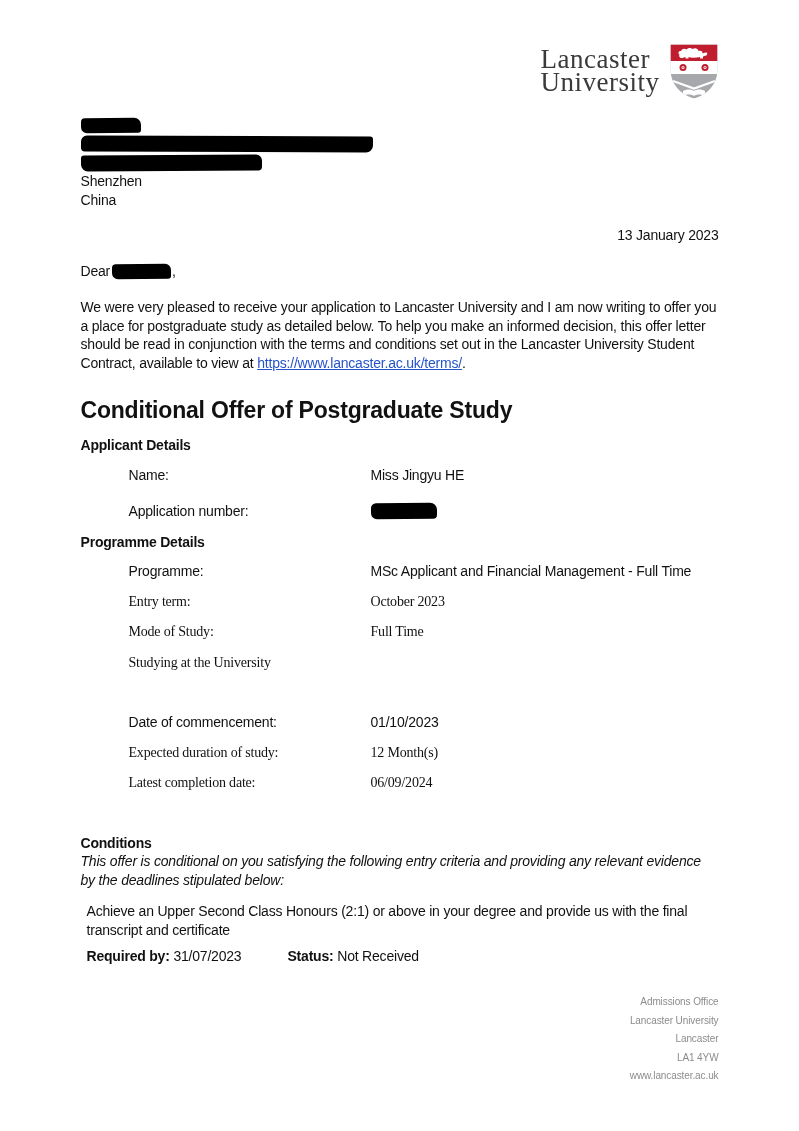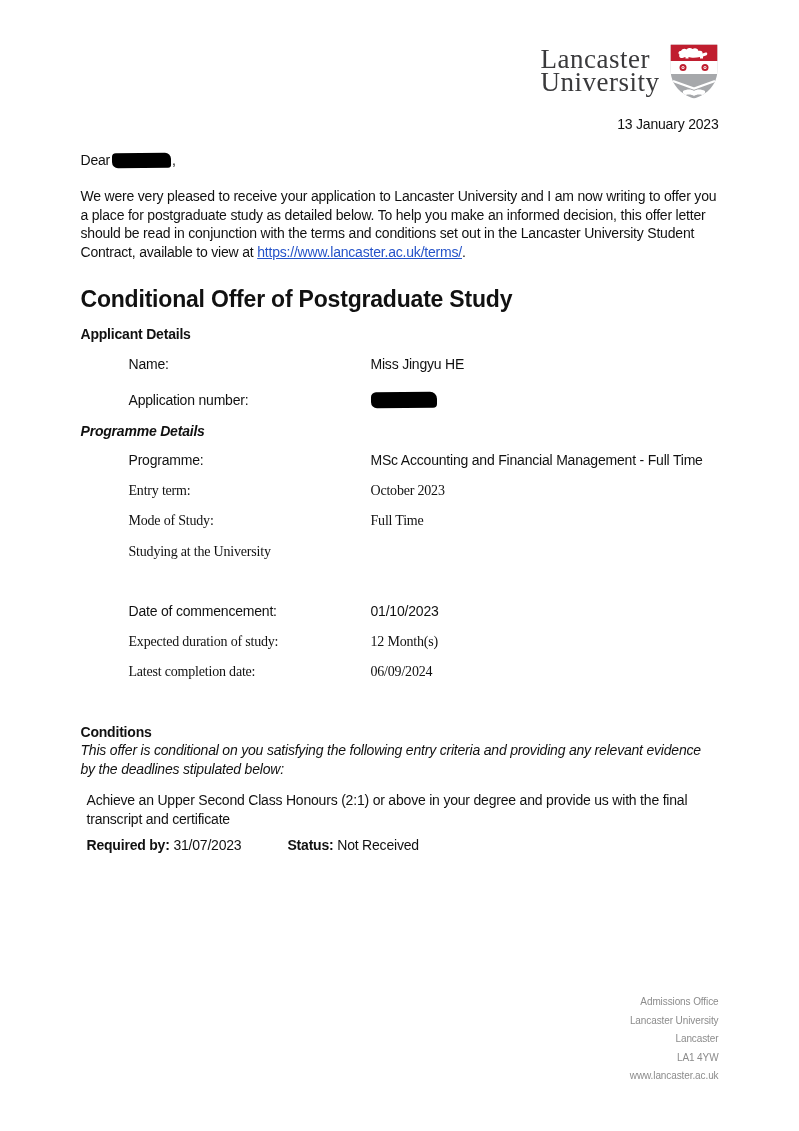--- a/index.html
+++ b/index.html
@@ -47,21 +47,21 @@
   .date-line{margin-top:17px;text-align:right;}
   .salutation{margin-top:17px;}
   .paragraph{margin-top:18px;}
   a.doc-link{color:var(--link-blue);text-decoration:underline;cursor:pointer;}
   h1.main-heading{
     font-size:23px;line-height:22px;font-weight:bold;
     margin:27px 0 0 0;letter-spacing:-0.2px;
   }
   .section-heading{font-weight:bold;}
   .sh-applicant{margin-top:15px;}
-  .sh-programme{margin-top:12px;font-style:italic;}
+  .sh-programme{margin-top:12px;}
   .sh-conditions{margin-top:41px;}
   .detail-row{display:flex;margin-left:48px;}
   .mt-first{margin-top:11px;}
   .mt-std{margin-top:12px;font-family:Liberation Serif, serif;}
   .mt-wide{margin-top:18px;}
   .mt-gap{margin-top:41px;}
   .detail-label{width:242px;flex:none;}
   .detail-value{flex:1;}
   .conditions-intro{font-style:italic;}
   .condition-item{margin-top:13px;margin-left:6px;}
@@ -108,20 +108,27 @@
           </g>
 
           <path d="M8 76 L50 91 L92 76" stroke="#ffffff" stroke-width="4.5" fill="none"></path>
 
           <path d="M28 96 C35 92 45 92 50 96 C55 92 65 92 72 96 L72 106 C65 102 55 102 50 106 C45 102 35 102 28 106 Z" fill="#ffffff"></path>
         </g>
       </svg>
     </div>
   </div>
 
+  <div class="address">
+    <span class="redaction r1"></span>
+    <span class="redaction r2"></span>
+    <span class="redaction r3"></span>
+    <div>Shenzhen</div>
+    <div>China</div>
+  </div>
 
   <div class="date-line">13 January 2023</div>
 
   <div class="salutation"><span>Dear</span><span class="redaction r-inline"></span><span>,</span></div>
 
   <div class="paragraph"><span>We were very pleased to receive your application to Lancaster University and I am now writing to offer you a place for postgraduate study as detailed below. To help you make an informed decision, this offer letter should be read in conjunction with the terms and conditions set out in the Lancaster University Student Contract, available to view at </span><a class="doc-link">https://www.lancaster.ac.uk/terms/</a><span>.</span></div>
 
   <h1 class="main-heading">Conditional Offer of Postgraduate Study</h1>
 
   <div class="section-heading sh-applicant">Applicant Details</div>
@@ -132,21 +139,21 @@
   </div>
   <div class="detail-row mt-wide">
     <div class="detail-label">Application number:</div>
     <div class="detail-value"><span class="redaction r-value"></span></div>
   </div>
 
   <div class="section-heading sh-programme">Programme Details</div>
 
   <div class="detail-row mt-first">
     <div class="detail-label">Programme:</div>
-    <div class="detail-value">MSc Accounting and Financial Management - Full Time</div>
+    <div class="detail-value">MSc Applicant and Financial Management - Full Time</div>
   </div>
   <div class="detail-row mt-std">
     <div class="detail-label">Entry term:</div>
     <div class="detail-value">October 2023</div>
   </div>
   <div class="detail-row mt-std">
     <div class="detail-label">Mode of Study:</div>
     <div class="detail-value">Full Time</div>
   </div>
   <div class="detail-row mt-std">

